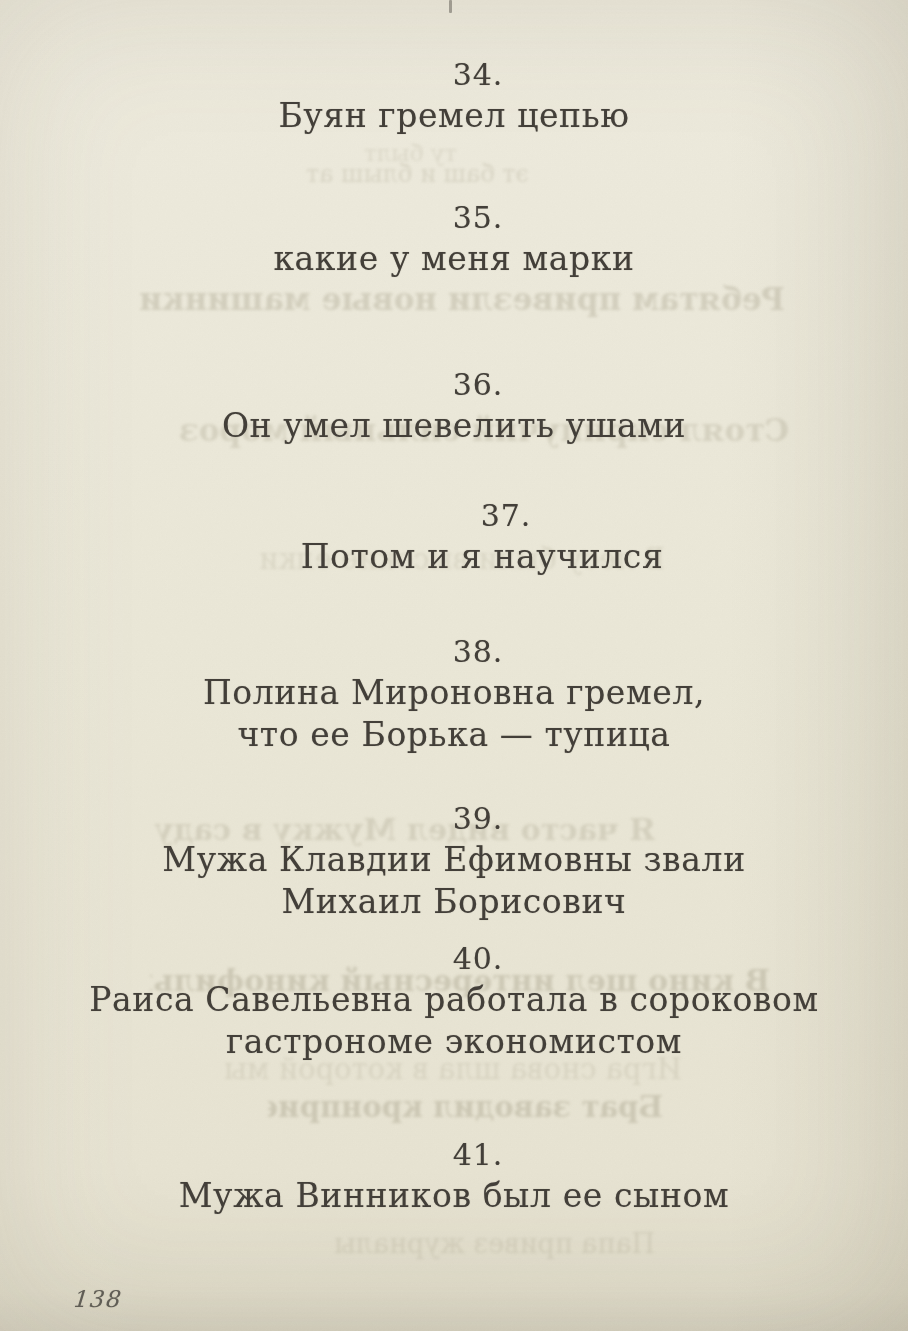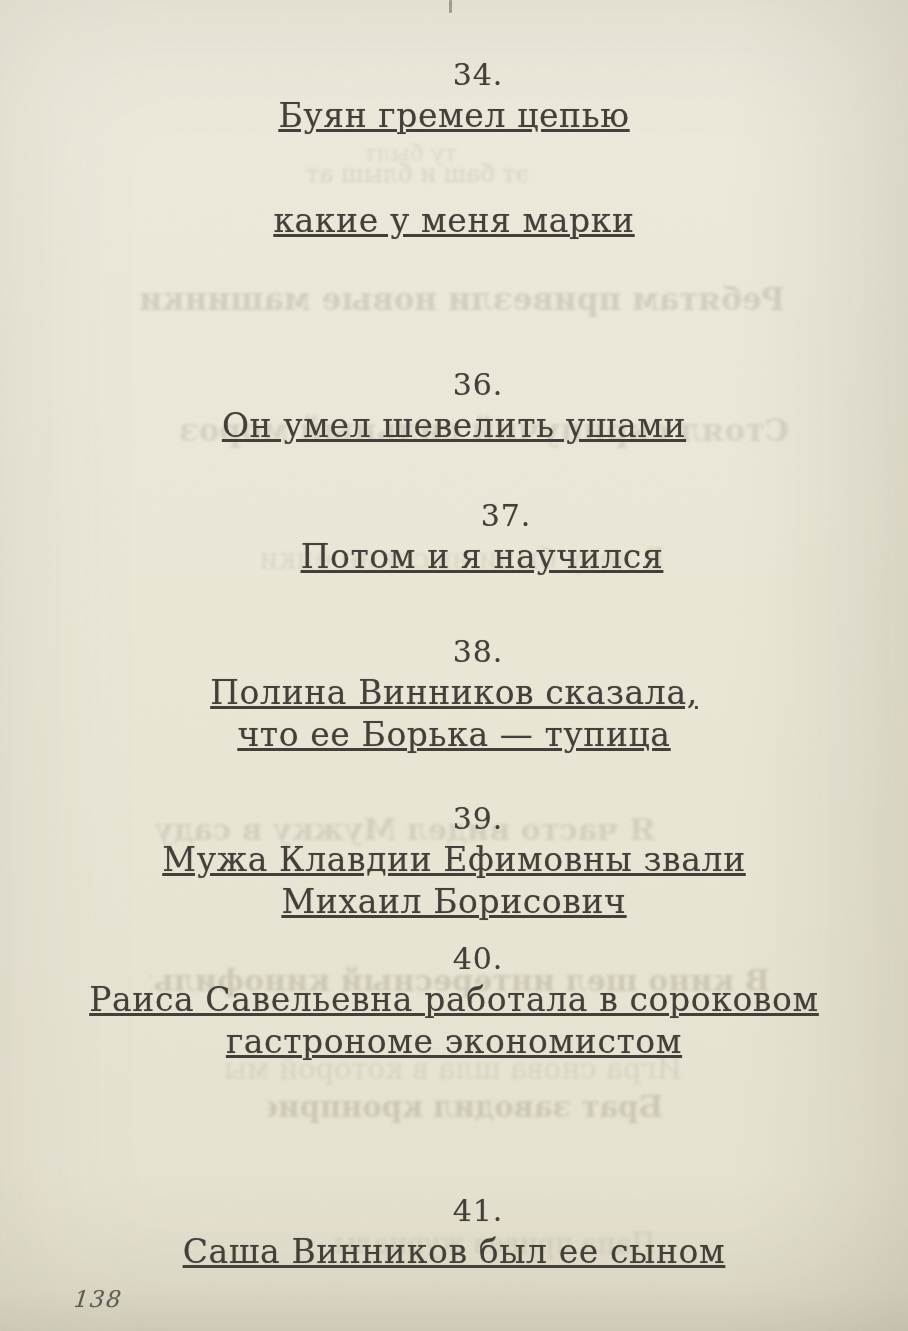--- a/index.html
+++ b/index.html
@@ -44,21 +44,20 @@
     font-size: 30px;
     line-height: 36px;
     margin-bottom: 2px;
     letter-spacing: 1px;
     padding-left: 48px;
   }
   .entry .line {
     font-size: 33px;
     line-height: 42px;
     letter-spacing: 0.6px;
-    text-decoration: underline;
   }
   .ghost {
     position: absolute;
     transform: scaleX(-1);
     filter: blur(1.4px);
     color: #9a947c;
     text-align: center;
     white-space: nowrap;
     overflow: hidden;
     pointer-events: none;
@@ -116,44 +115,45 @@
     <div class="ghost" style="top: 1090px; left: 268px; width: 395px; font-size: 29px; opacity: 0.34; font-weight: 700;">Брат заводил кронприемник</div>
     <div class="ghost" style="top: 1228px; left: 335px; width: 320px; font-size: 27px; opacity: 0.22;">Папа привез журналы</div>
   </div>
 
 <div id="entries">
     <div class="entry" style="top: 57px;">
       <div class="num">34.</div>
       <div class="line">Буян гремел цепью</div>
     </div>
     <div class="entry" style="top: 200px;">
+      <div class="num">35.</div>
       <div class="line">какие у меня марки</div>
     </div>
     <div class="entry" style="top: 367px;">
       <div class="num">36.</div>
       <div class="line">Он умел шевелить ушами</div>
     </div>
     <div class="entry" style="top: 498px; margin-left: 28px;">
       <div class="num">37.</div>
       <div class="line">Потом и я научился</div>
     </div>
     <div class="entry" style="top: 634px;">
       <div class="num">38.</div>
-      <div class="line">Полина Винников сказала,</div>
+      <div class="line">Полина Мироновна гремел,</div>
       <div class="line">что ее Борька — тупица</div>
     </div>
     <div class="entry" style="top: 801px; text-align: center;">
       <div class="num">39.</div>
       <div class="line">Мужа Клавдии Ефимовны звали</div>
       <div class="line">Михаил Борисович</div>
     </div>
     <div class="entry" style="top: 941px;">
       <div class="num">40.</div>
       <div class="line">Раиса Савельевна работала в сороковом</div>
       <div class="line">гастрономе экономистом</div>
     </div>
-    <div class="entry" style="top: 1193px;">
+    <div class="entry" style="top: 1137px;">
       <div class="num">41.</div>
-      <div class="line">Саша Винников был ее сыном</div>
+      <div class="line">Мужа Винников был ее сыном</div>
     </div>
   </div>
 
 <div class="page-number">138</div>
 
 </body></html>

